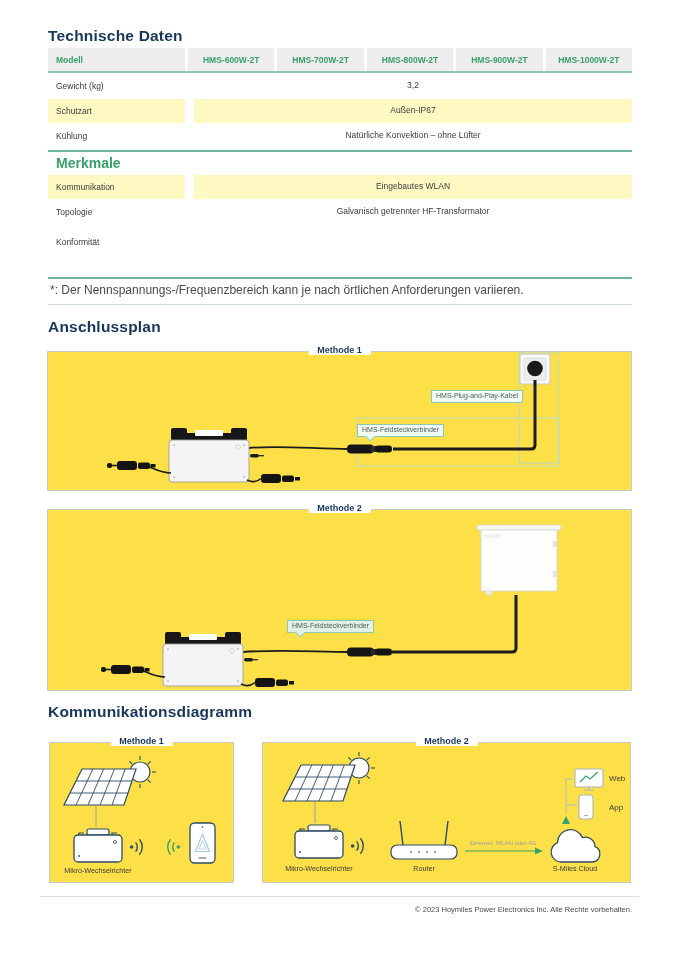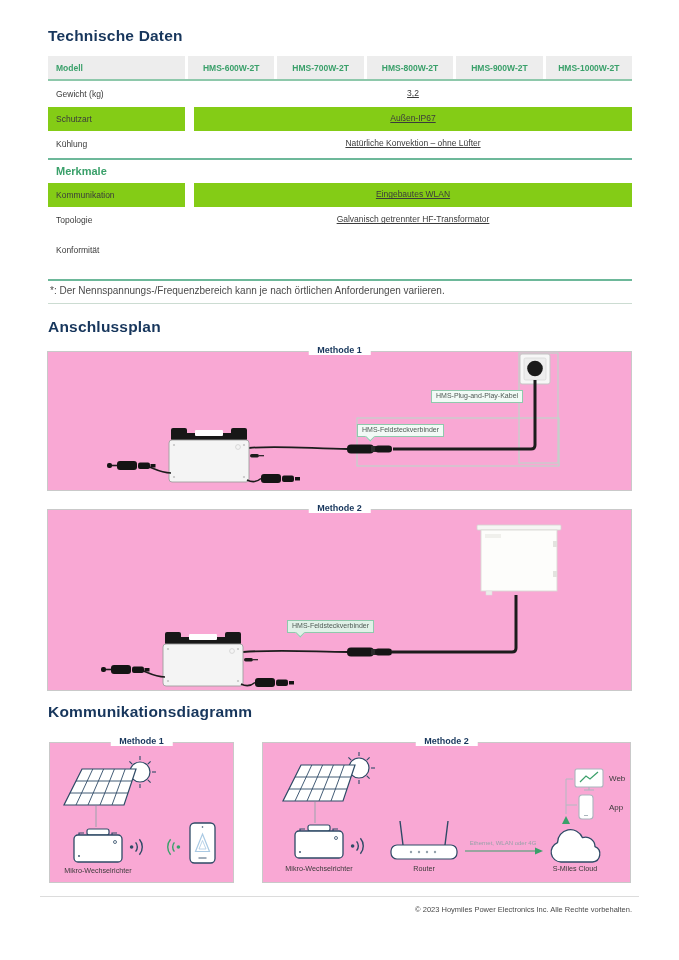--- a/index.html
+++ b/index.html
@@ -3,40 +3,40 @@
 <meta charset="utf-8">
 <style>
   html,body { margin:0; padding:0; background:#fff; }
   .page {
     position:relative; width:679px; height:960px; background:#ffffff;
     font-family:"Liberation Sans", sans-serif; color:#3b3b3b; overflow:hidden;
   }
   .h1 { position:absolute; left:48px; font-size:15.5px; font-weight:bold; color:#17365c; letter-spacing:.2px; }
 
   
-  .spec-table { position:absolute; left:48px; top:56px; width:584px; }
+  .spec-table { position:absolute; left:48px; top:48px; width:584px; }
   .thead { display:flex; gap:3px; border-bottom:2px solid #8ec8ab; }
   .thead .cell { background:#ededed; height:23px; display:flex; align-items:center; justify-content:center;
                  color:#3aa06a; font-weight:bold; font-size:8.5px; }
   .thead .label-cell { width:137px; justify-content:flex-start; padding-left:8px; box-sizing:border-box; }
   .thead .model-cell { flex:1; }
   .trow { display:flex; gap:9px; margin-top:1px; min-height:24px; }
   .trow .label-cell { width:137px; padding-left:8px; box-sizing:border-box; display:flex; align-items:center;
                       font-size:8.5px; }
   .trow .value-cell { flex:1; display:flex; flex-direction:column; align-items:center; justify-content:center;
-                      font-size:8.5px; text-align:center; line-height:1.35;text-decoration:underline; }
-  .trow.alt .label-cell, .trow.alt .value-cell { background:#84cc16; }
+                      font-size:8.5px; text-align:center; line-height:1.35; }
+  .trow.alt .label-cell, .trow.alt .value-cell { background:#fef9c3; }
   .trow.tall { min-height:33px; }
   .section-row { border-top:2px solid #6db89a; margin-top:2px; height:22px; display:flex; align-items:center;
-                 padding-left:8px; color:#3aa06a; font-weight:bold; font-size:11px; }
-  .footnote-row { border-top:2px solid #6db89a; border-bottom:1px solid #ccdcd2; margin-top:13px;
-                  padding:4px 2px 7px 2px; font-size:10px; color:#4a4a4a; }
+                 padding-left:8px; color:#3aa06a; font-weight:bold; font-size:14px; }
+  .footnote-row { border-top:2px solid #6db89a; border-bottom:1px solid #ccdcd2; margin-top:19px;
+                  padding:4px 2px 7px 2px; font-size:12px; color:#4a4a4a; }
 
   
-  .mbox { position:absolute; border:1px solid #c9c9c9; background:#f9a8d4; }
+  .mbox { position:absolute; border:1px solid #c9c9c9; background:#fde047; }
   .legend { position:absolute; top:-7px; left:50%; transform:translateX(-50%); background:#fff;
             padding:0 9px; font-size:9px; font-weight:bold; color:#17365c; white-space:nowrap; }
   .mbox svg { position:absolute; left:0; top:0; }
 
   .anno { position:absolute; font-size:7px; color:#4e5a54; border:1px solid #8fc9ad; background:#f2faf6;
           padding:1px 4px 2px 4px; white-space:nowrap; line-height:1.2; }
   .anno.greenbg { background:#e1f1e8; }
   .anno.pointer::after { content:""; position:absolute; left:9px; bottom:-3.5px; width:5.5px; height:5.5px;
           background:inherit; border-right:1px solid #8fc9ad; border-bottom:1px solid #8fc9ad;
           transform:rotate(45deg); }

